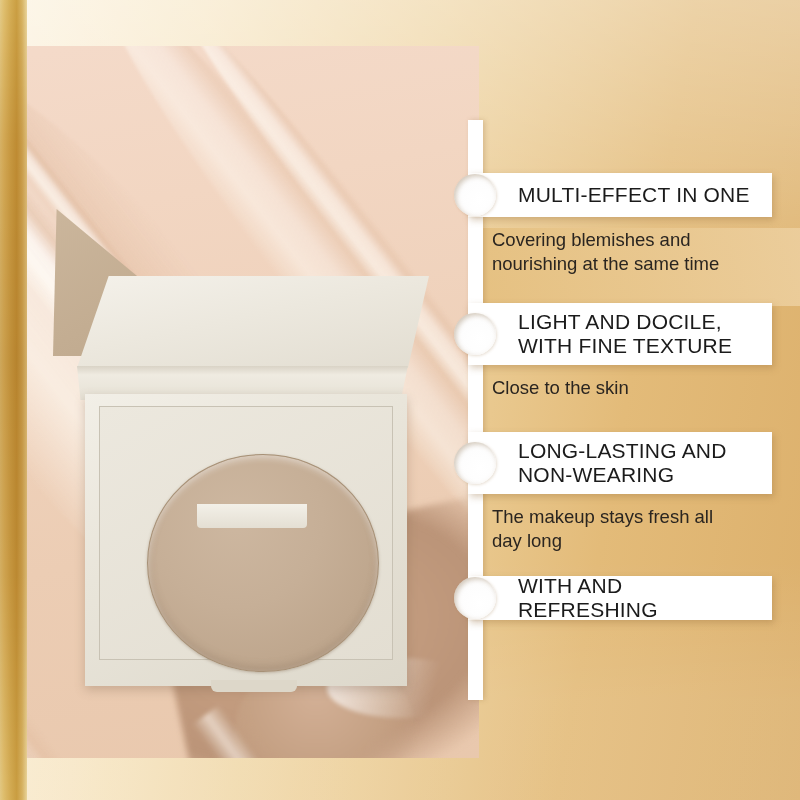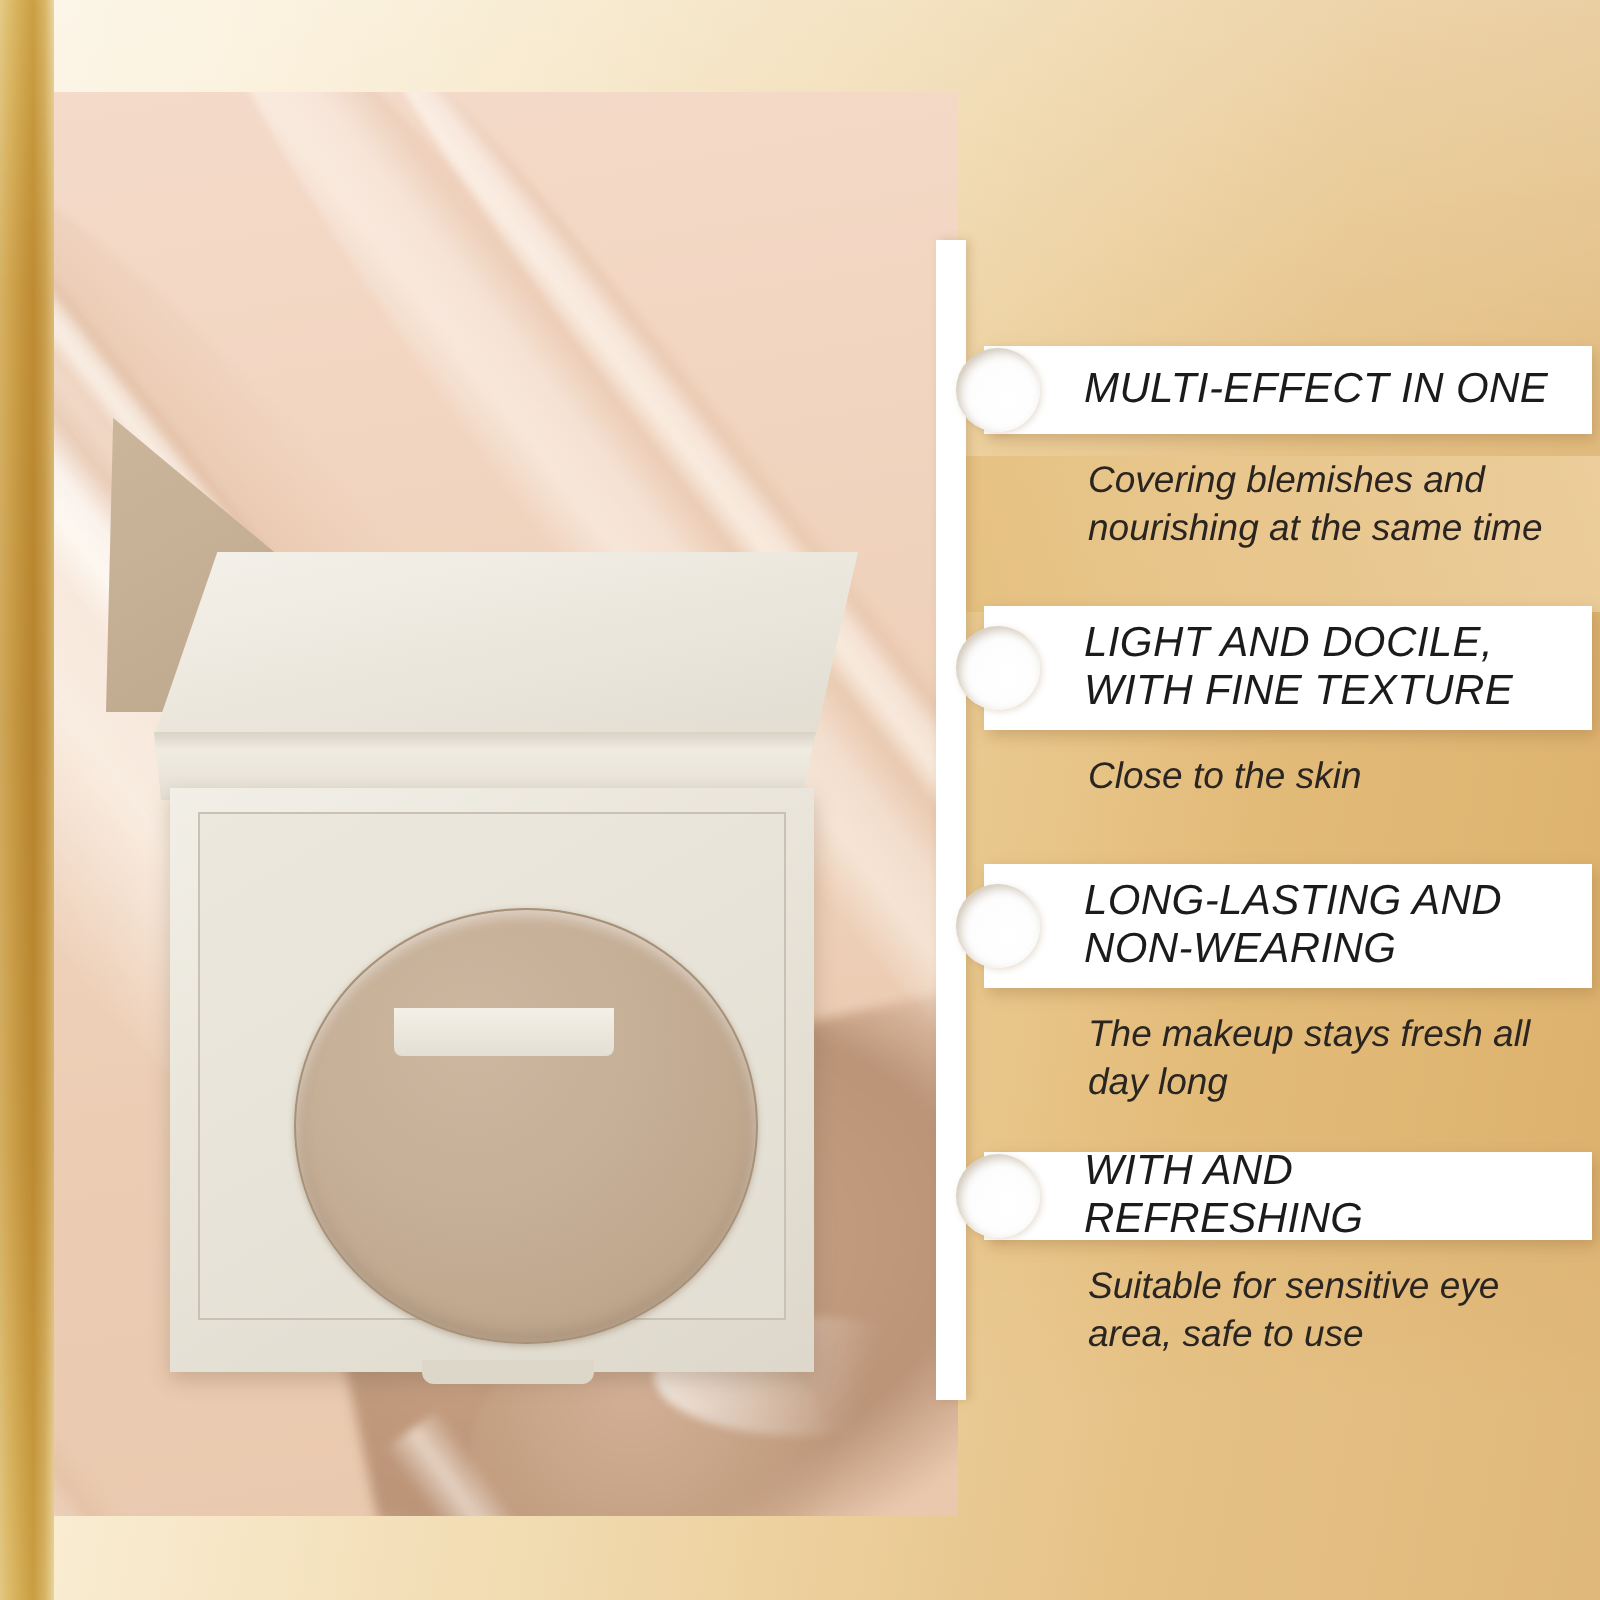--- a/index.html
+++ b/index.html
@@ -163,21 +163,21 @@
     border:1px solid #a79177;
   }
 
   
   .spine{
     position:absolute; left:468px; top:120px; width:15px; height:580px;
     background:#ffffff;
     box-shadow:2px 0 5px rgba(150,110,60,.28);
   }
 
-  .feature{ position:absolute; left:492px;font-style:italic; }
+  .feature{ position:absolute; left:468px; }
   .bar{
     position:relative; background:#ffffff; height:44px;
     display:flex; align-items:center;
     padding-left:50px; padding-right:14px;
     width:304px;
     box-shadow:2px 3px 7px rgba(150,110,60,.35);
   }
   .bar.two{ height:62px; }
   .bar .title{
     font-size:21px; letter-spacing:.2px; color:#1b1b1b; line-height:1.12;
@@ -186,21 +186,21 @@
   .dot{
     position:absolute; left:-14px; top:50%; transform:translateY(-50%);
     width:42px; height:42px; border-radius:50%;
     background:radial-gradient(circle at 62% 62%,#ffffff 0%,#fdfdfd 55%,#f2f2f2 100%);
     box-shadow:inset 2px 2px 5px rgba(150,120,85,.38),
                inset -1px -1px 2px rgba(255,255,255,.9),
                1px 1px 3px rgba(150,110,60,.22);
     z-index:3;
   }
   .sub{
-    margin-top:11px; margin-left:52px;
+    margin-top:11px; margin-left:24px;
     font-size:18.5px; color:#2a2520; line-height:1.3;
     white-space:pre-line; max-width:262px;
   }
 </style>
 </head>
 <body>
 
 <div id="root">
 
   <div class="gold-band" style="top:228px;height:78px;"></div>
@@ -265,17 +265,15 @@
     </div>
     <div class="sub">The makeup stays fresh all
 day long</div>
   </div>
 
   <div class="feature" style="top:576px;">
     <div class="bar">
       <span class="dot"></span>
       <span class="title">WITH AND REFRESHING</span>
     </div>
-    <div class="sub">Suitable for sensitive eye
-area, safe to use</div>
   </div>
 
 </div>
 
 </body></html>

